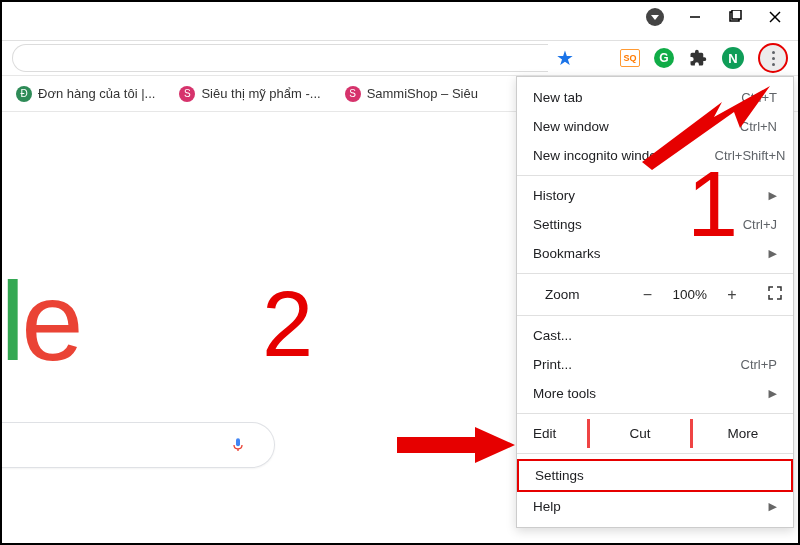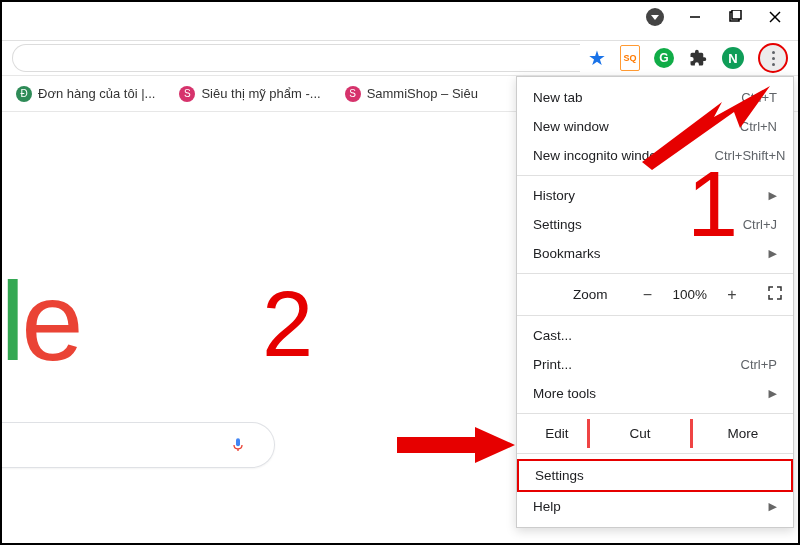--- a/index.html
+++ b/index.html
@@ -9,21 +9,21 @@
   .titlebar { position: absolute; top: 0; right: 0; display: flex; align-items: center; gap: 22px; padding: 6px 14px 4px 10px; }
   .titlebar .circle-down { width: 18px; height: 18px; border-radius: 50%; background: #444; display: flex; align-items: center; justify-content: center; }
   .titlebar .circle-down svg { display:block; }
   .win-btn { width: 18px; height: 18px; display:flex; align-items:center; justify-content:center; }
 
   
   .toolbar { position: absolute; top: 38px; left: 0; right: 0; height: 36px; border-top: 1px solid #e0e0e0; border-bottom: 1px solid #e7e7e7; display: flex; align-items: center; padding: 0 10px; }
   .addrbar { flex: 1; height: 28px; border: 1px solid #dcdcdc; border-radius: 14px 0 0 14px; border-right: none; background: #fff; }
   .right-icons { display: flex; align-items: center; gap: 14px; padding-left: 8px; }
   .star { color: #1a73e8; font-size: 20px; line-height: 1; }
-  .ext-sq { width: 20px; height: 26px; display:flex; align-items:center; justify-content:center; font-size:9px; font-weight:700; color:#ff7a00; border:1px solid #ff9a33; border-radius:2px; }
+  .ext-sq { width: 20px; height: 18px; display:flex; align-items:center; justify-content:center; font-size:9px; font-weight:700; color:#ff7a00; border:1px solid #ff9a33; border-radius:2px;margin-left:32px; }
   .ext-g  { width: 20px; height: 20px; border-radius:50%; background:#10ac47; color:#fff; font-size:12px; font-weight:700; display:flex; align-items:center; justify-content:center; }
   .puzzle { width: 20px; height: 20px; display:flex; align-items:center; justify-content:center; }
   .avatar { width: 22px; height: 22px; border-radius:50%; background:#0f9d58; color:#fff; font-size:13px; font-weight:600; display:flex; align-items:center; justify-content:center; }
   .kebab-wrap { width: 30px; height: 30px; border-radius:50%; background:#ececec; display:flex; align-items:center; justify-content:center; border: 2.5px solid #e60000; }
   .kebab-wrap .dots { display:flex; flex-direction:column; gap:3px; }
   .kebab-wrap .dots span { width:3px; height:3px; border-radius:50%; background:#5f6368; }
 
   
   .bookmarks { position: absolute; top: 74px; left: 0; right: 0; height: 36px; display:flex; align-items:center; gap: 24px; padding: 0 14px; border-bottom: 1px solid #e7e7e7; font-size: 13px; color:#333; }
   .bm { display:flex; align-items:center; gap:6px; }
@@ -40,25 +40,25 @@
   .searchbox { position:absolute; left: -2px; top: 420px; width: 275px; height: 46px; border:1px solid #dfe1e5; border-radius: 0 24px 24px 0; border-left:none; box-shadow: 0 1px 2px rgba(0,0,0,0.05); display:flex; align-items:center; justify-content:flex-end; padding-right: 28px; }
   .mic { width:16px; height:20px; }
 
   
   .menu { position:absolute; right: 4px; top: 74px; width: 278px; background:#fff; border:1px solid #ccc; box-shadow: 0 3px 10px rgba(0,0,0,.15); padding: 6px 0; font-size: 13.5px; color:#202124; }
   .menu .item { display:flex; align-items:center; justify-content:space-between; padding: 7px 16px; cursor:default;gap:48px; }
   .menu .item .label { white-space:nowrap; }
   .menu .item .shortcut { color:#5f6368; font-size: 13px; }
   .menu .item .caret { color:#666; font-size:11px; }
   .menu hr { border:none; border-top:1px solid #e0e0e0; margin: 5px 0; }
-  .zoom-row { display:flex; align-items:center; justify-content:space-between; padding: 6px 10px 6px 28px; margin-left: 28px; }
+  .zoom-row { display:flex; align-items:center; justify-content:space-between; padding: 6px 10px 6px 28px; }
   .zoom-ctrls { display:flex; align-items:center; gap: 16px; color:#222; }
   .zoom-ctrls .zbtn { width:18px; text-align:center; color:#444; font-size:16px; }
   .edit-row { display:flex; align-items:center; padding: 0; }
-  .edit-row .lbl { padding: 7px 6px 7px 16px; flex: 0 0 70px; text-align: center; }
+  .edit-row .lbl { padding: 7px 6px 7px 16px; flex: 0 0 70px; }
   .edit-row .editbtn { flex:1; text-align:center; padding:7px 0; border-left:3px solid #ef4444; }
   .settings-box { border: 2.5px solid #e60000; }
 
   
   .big-num { position:absolute; color:#e60000; font-size: 92px; font-weight: 400; font-family: Arial, sans-serif; }
   .arrow { position:absolute; }
   .arrow svg { display:block; }
 </style>
 </head>
 <body>

